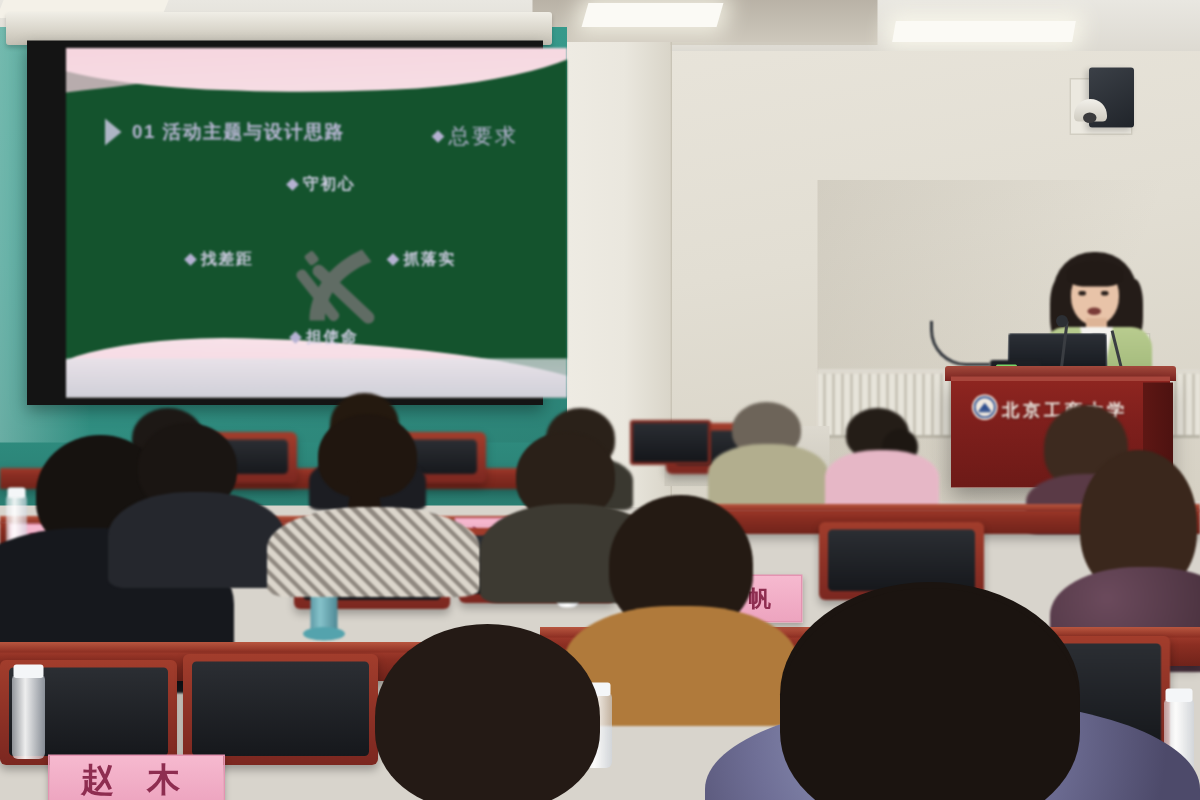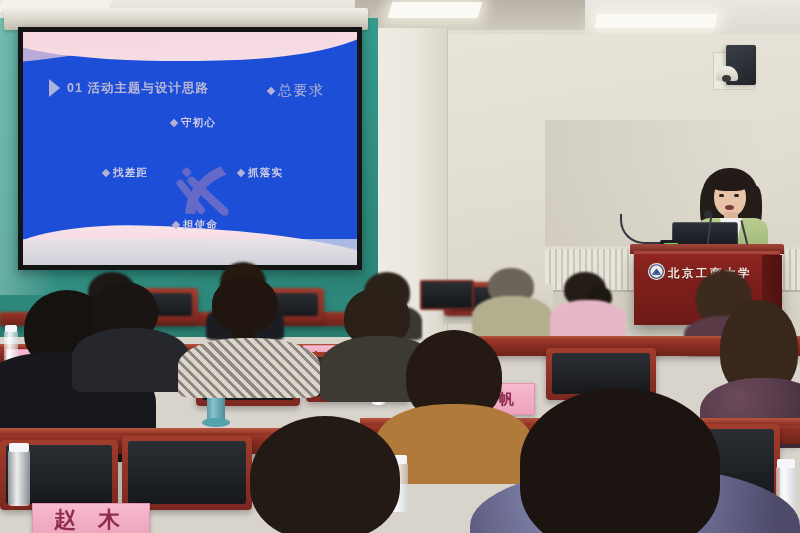--- a/index.html
+++ b/index.html
@@ -101,21 +101,21 @@
     box-shadow:0 2px 3px rgba(0,0,0,.18);
   }
   .screen-frame {
     position:absolute; left:18px; top:27px; width:344px; height:243px;
     background:#141414;
     padding:5px;
     box-shadow:0 4px 10px rgba(0,0,0,.35);
   }
   .screen {
     position:relative; width:100%; height:100%;
-    background:#1d4ed8; overflow:hidden;
+    background:#14532d; overflow:hidden;margin-left:21px;
   }
   
   .wave-top {
     position:absolute; left:-8%; top:-6%; width:116%; height:44px;
     background:linear-gradient(180deg,#f6d4de,#f6dde4);
     border-bottom-left-radius:70% 100%;
     border-bottom-right-radius:40% 90%;
     transform:rotate(-2.5deg);
   }
   .wave-top2 {

